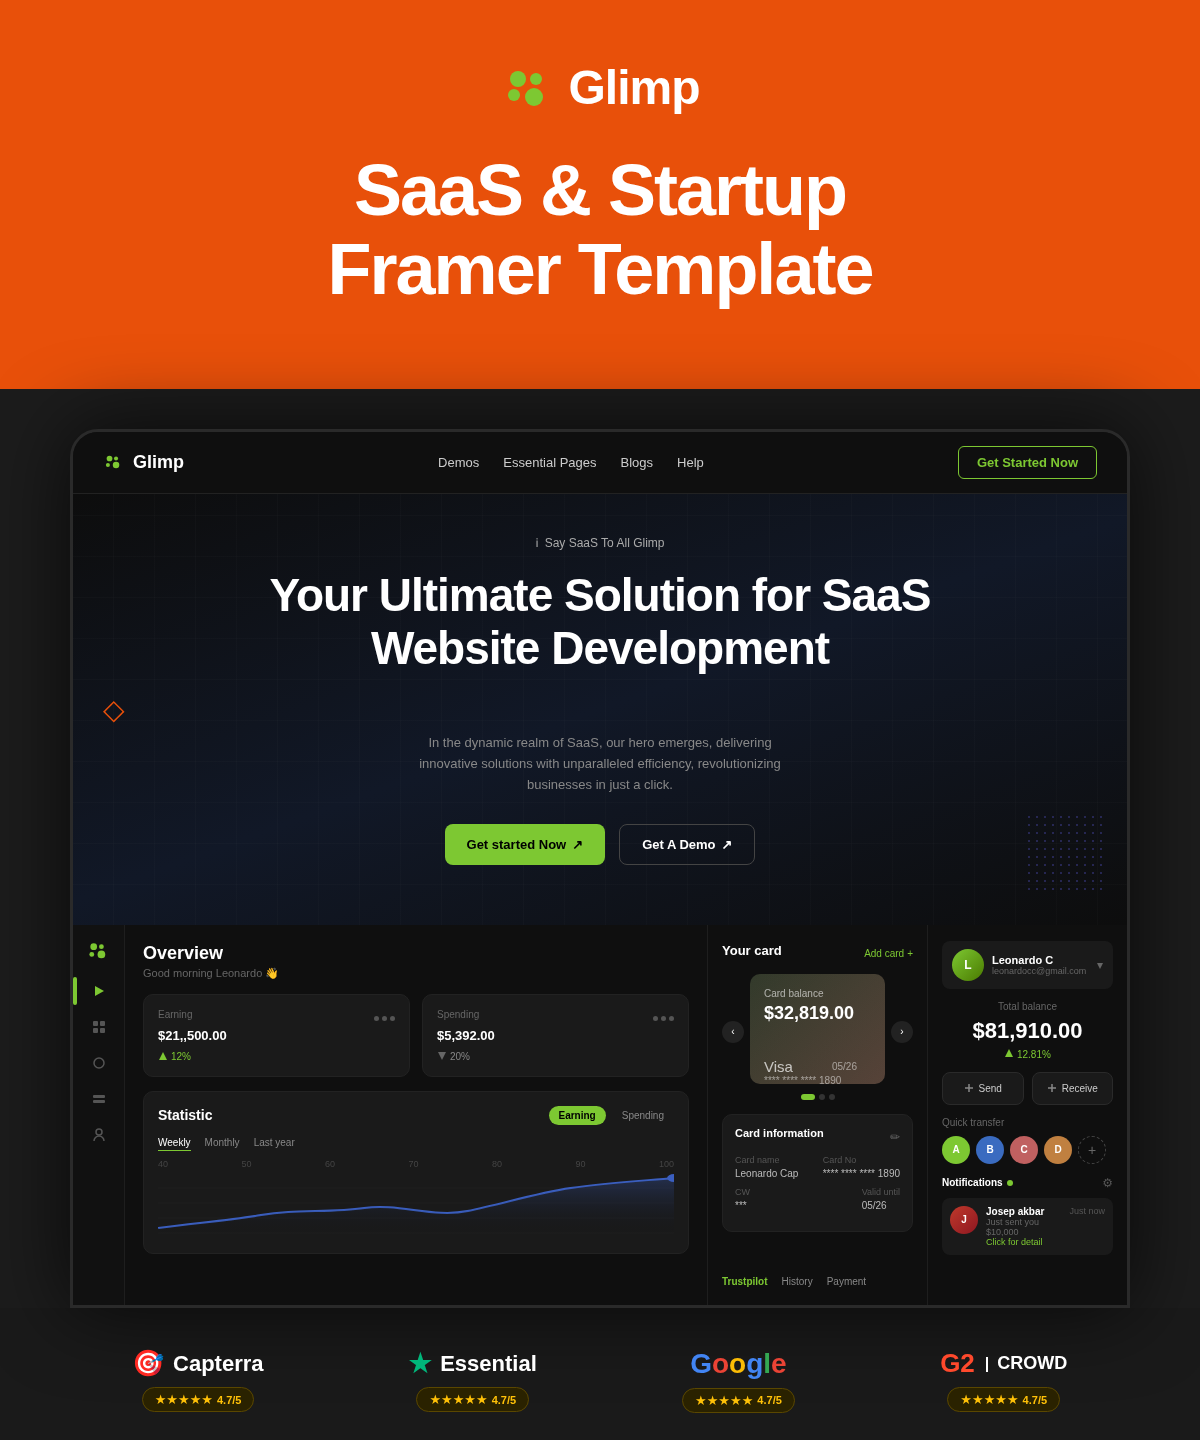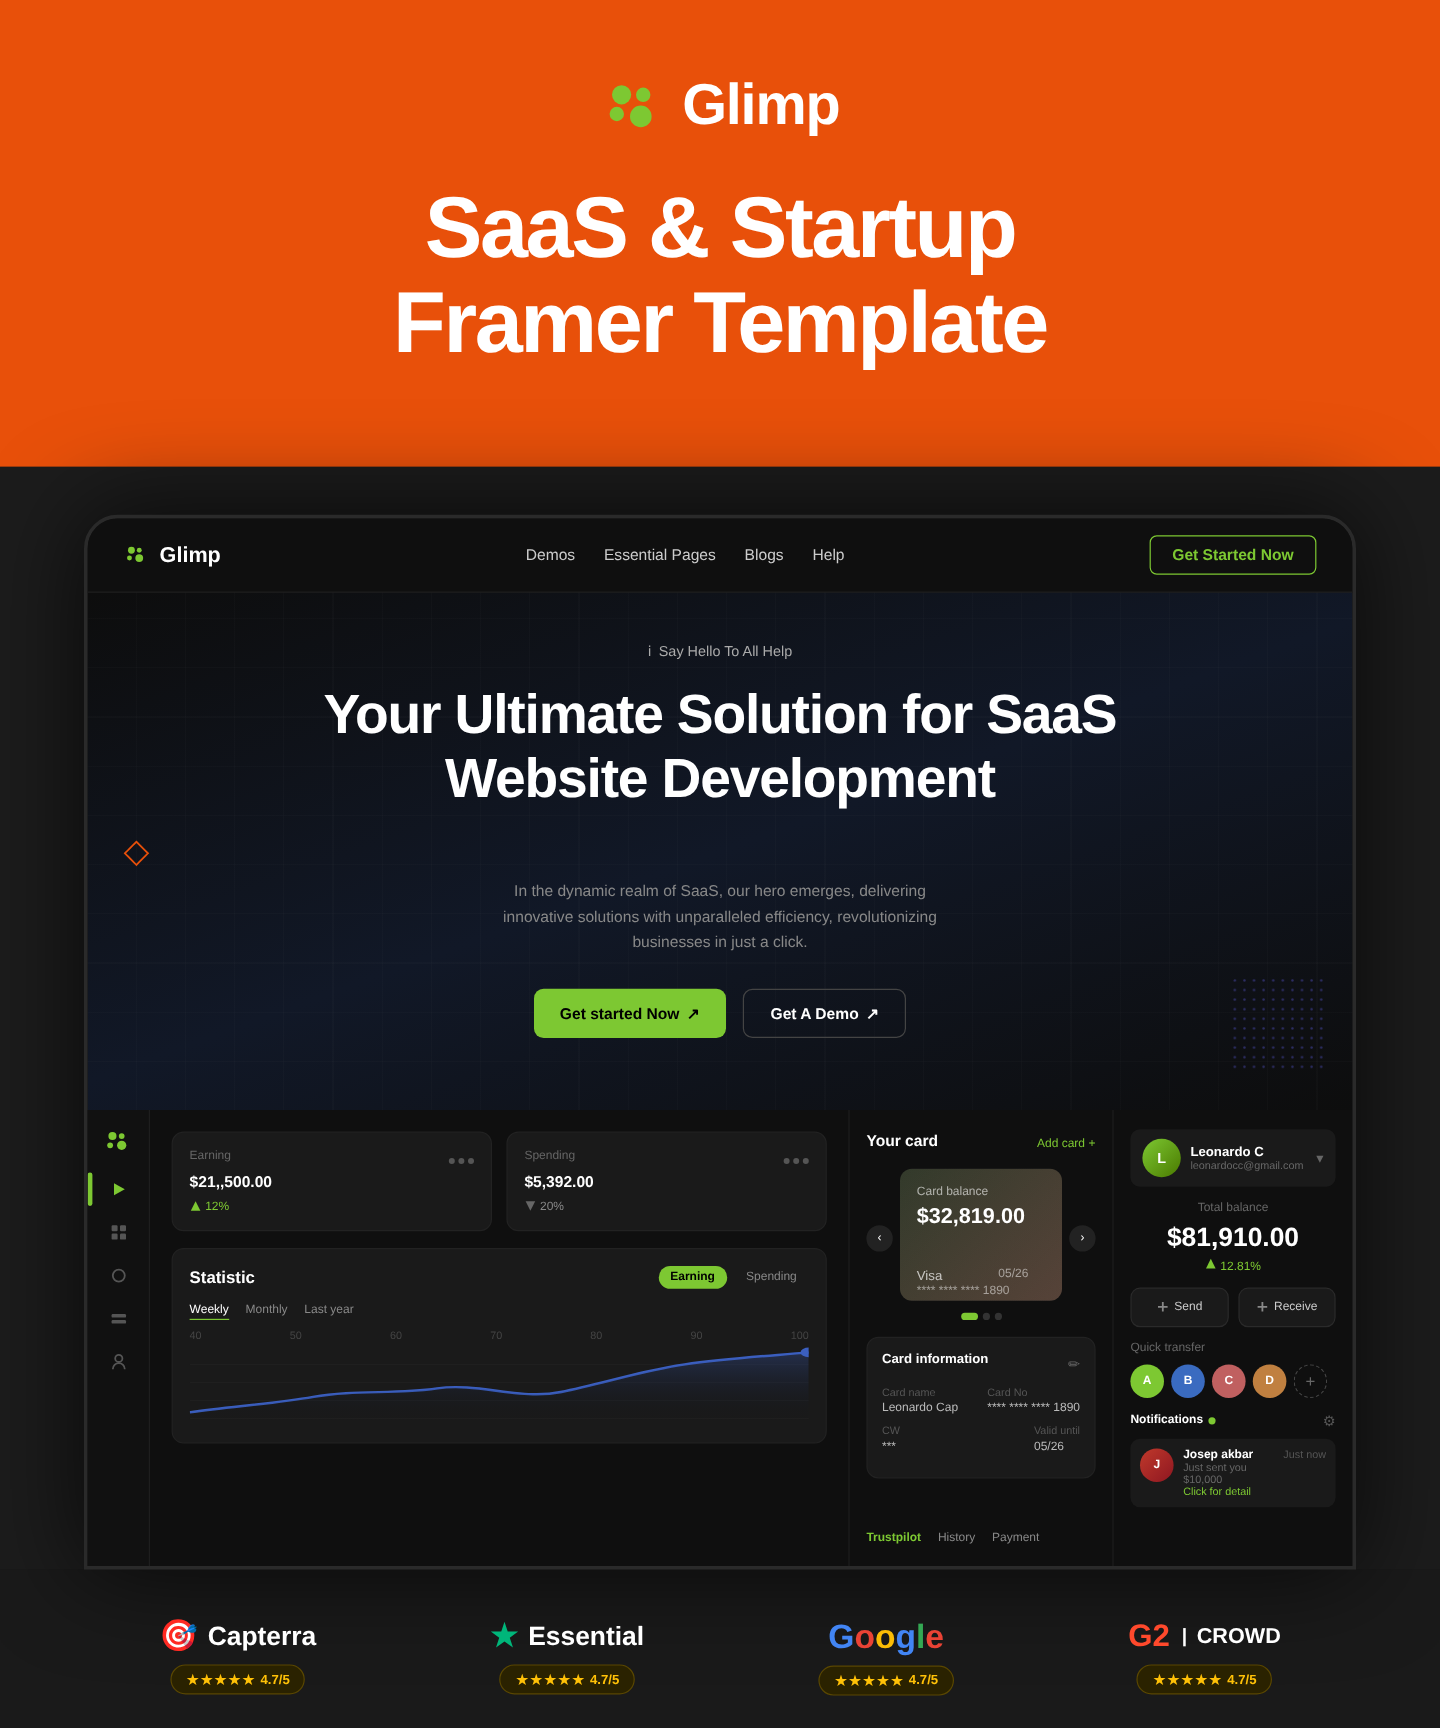--- a/index.html
+++ b/index.html
@@ -451,21 +451,21 @@
     }
 
     .card-balance-value {
       font-size: 18px;
       font-weight: 700;
       color: #fff;
       margin-bottom: 8px;
     }
 
     .card-type {
-      font-size: 11px;
+      font-size: 15px;
       color: rgba(255,255,255,0.7);
       margin-top: 34px;
     }
 
     .card-number {
       font-size: 10px;
       color: rgba(255,255,255,0.5);
     }
 
     .card-expiry {
@@ -875,21 +875,21 @@
         <defs>
           <pattern id="dotgrid" x="0" y="0" width="8" height="8" patternUnits="userSpaceOnUse">
             <circle cx="2" cy="2" r="1" fill="#3b3b8a" opacity="0.7"></circle>
           </pattern>
         </defs>
         <rect width="80" height="80" fill="url(#dotgrid)" rx="4"></rect>
       </svg>
 
       <div class="say-hello-badge">
         <span>ℹ</span>
-        <span>Say Hello To All Help</span>
+        <span>Say SaaS To All Glimp</span>
       </div>
       <div class="device-hero-title">Your Ultimate Solution for SaaS Website Development</div>
       <div class="device-hero-sub">In the dynamic realm of SaaS, our hero emerges, delivering innovative solutions with unparalleled efficiency, revolutionizing businesses in just a click.</div>
       <div class="device-hero-buttons">
         <button class="btn-primary-device">
           <span>Get started Now</span>
           <span>↗</span>
         </button>
         <button class="btn-secondary-device">
           <span>Get A Demo</span>
@@ -936,20 +936,26 @@
         </div>
         <div class="sidebar-icon">
           <svg width="14" height="14" viewBox="0 0 14 14" fill="none">
             <circle cx="7" cy="4" r="3" stroke="#555" stroke-width="1.5"></circle>
             <path d="M2 13c0-2.76 2.24-5 5-5s5 2.24 5 5" stroke="#555" stroke-width="1.5"></path>
           </svg>
         </div>
       </div>
 
       <div class="dash-main">
+        <div class="dash-header">
+          <div>
+            <div class="dash-overview-title">Overview</div>
+            <div class="dash-greeting">Good morning Leonardo 👋</div>
+          </div>
+        </div>
 
         <div class="dash-cards">
           <div class="dash-card">
             <div style="display:flex; justify-content:space-between; align-items:center;">
               <div class="dash-card-label">Earning</div>
               <div style="display:flex; gap:3px;">
                 <div style="width:5px; height:5px; border-radius:50%; background:#555;"></div>
                 <div style="width:5px; height:5px; border-radius:50%; background:#555;"></div>
                 <div style="width:5px; height:5px; border-radius:50%; background:#555;"></div>
               </div>

